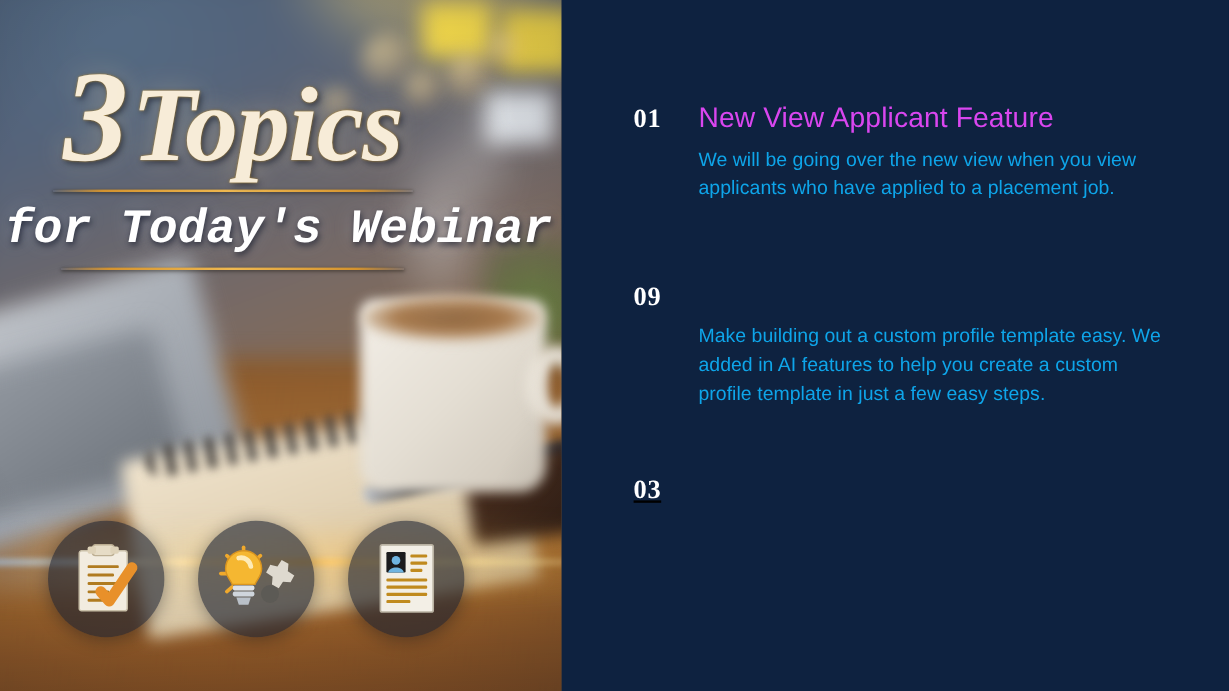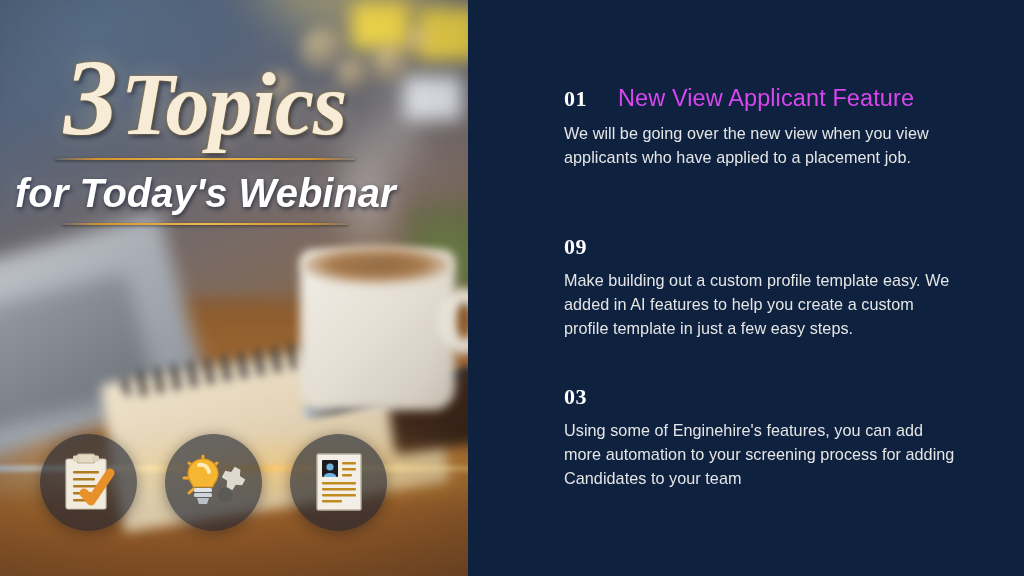--- a/index.html
+++ b/index.html
@@ -157,21 +157,21 @@
       rgba(255,210,130,0) 100%);
     filter:blur(12px);
   }
   .vignette {
     position:absolute; inset:0;
     background:radial-gradient(ellipse 120% 110% at 45% 45%, transparent 42%, rgba(18,20,30,.42) 100%);
   }
 
   
   .title-lockup {
-    position:absolute; left:15px; top:44px; width:380px;
+    position:absolute; left:4px; top:44px; width:380px;
     text-align:center;
     z-index:6;
   }
   .title-main {
     font-family:"Liberation Serif", serif;
     font-size:88px;
     font-weight:700;
     font-style:italic;
     line-height:1.0;
     letter-spacing:-1px;
@@ -190,21 +190,21 @@
     height:2px; margin:6px auto 0;
     background:linear-gradient(90deg,
       rgba(201,138,42,0) 0%, rgba(217,149,43,.95) 14%,
       rgba(240,185,80,1) 50%, rgba(217,149,43,.95) 86%, rgba(201,138,42,0) 100%);
     box-shadow:0 1px 3px rgba(20,16,8,.6);
   }
   .rule-1 { width:300px; }
   .rule-2 { width:286px; margin-top:9px; }
   .title-sub {
     margin-top:12px;
-    font-family:Liberation Sans, sans-serif;
+    font-family:Liberation Mono, monospace;
     font-style:italic;
     font-weight:700;
     font-size:40px;
     line-height:1.05;
     color:#ffffff;
     text-shadow:1px 2px 5px rgba(20,24,40,.75), 0 0 16px rgba(200,220,255,.22);
     white-space:nowrap;
   }
 
   
@@ -224,25 +224,25 @@
 
   
   .topics-panel {
     position:absolute; left:468px; top:0;
     width:556px; height:576px;
     background:#0e2240;
     z-index:5;
   }
   .topic {
     position:absolute; left:0; width:556px;
-    padding-left:96px; padding-right:32px;
+    padding-left:60px; padding-right:32px;
   }
   .topic-1 { top:84px; }
   .topic-2 { top:234px; }
-  .topic-3 { top:384px; }
+  .topic-3 { top:395px;text-decoration:underline; }
 
   .topic-head {
     display:flex; align-items:baseline;
   }
   .topic-num {
     flex:0 0 54px;
     font-family:"Liberation Serif", serif;
     font-weight:700;
     font-size:22px;
     letter-spacing:.5px;
@@ -251,25 +251,26 @@
   }
   .topic-title {
     font-family:"Liberation Sans", sans-serif;
     font-size:23.5px;
     font-weight:400;
     line-height:1.24;
     color:#d946ef;
     letter-spacing:.1px;
   }
   .topic-body {
+    margin-left:54px;
     margin-top:9px;
     font-family:"Liberation Sans", sans-serif;
     font-size:16.2px;
     line-height:1.47;
-    color:#e5e5e5;
+    color:#0ea5e9;
     letter-spacing:.05px;
     max-width:392px;
   }
 </style>
 </head>
 <body>
 
 <div class="slide">
 
   <div class="photo-panel">
@@ -385,18 +386,17 @@
       <div class="topic-head">
         <div class="topic-num">09</div>
       </div>
       <div class="topic-body">Make building out a custom profile template easy. We added in AI features to help you create a custom profile template in just a few easy steps.</div>
     </div>
 
     <div class="topic topic-3">
       <div class="topic-head">
         <div class="topic-num">03</div>
       </div>
-      <div class="topic-body">Using some of Enginehire's features, you can add more automation to your screening process for adding Candidates to your team</div>
     </div>
 
   </div>
 
 </div>
 
 </body></html>

